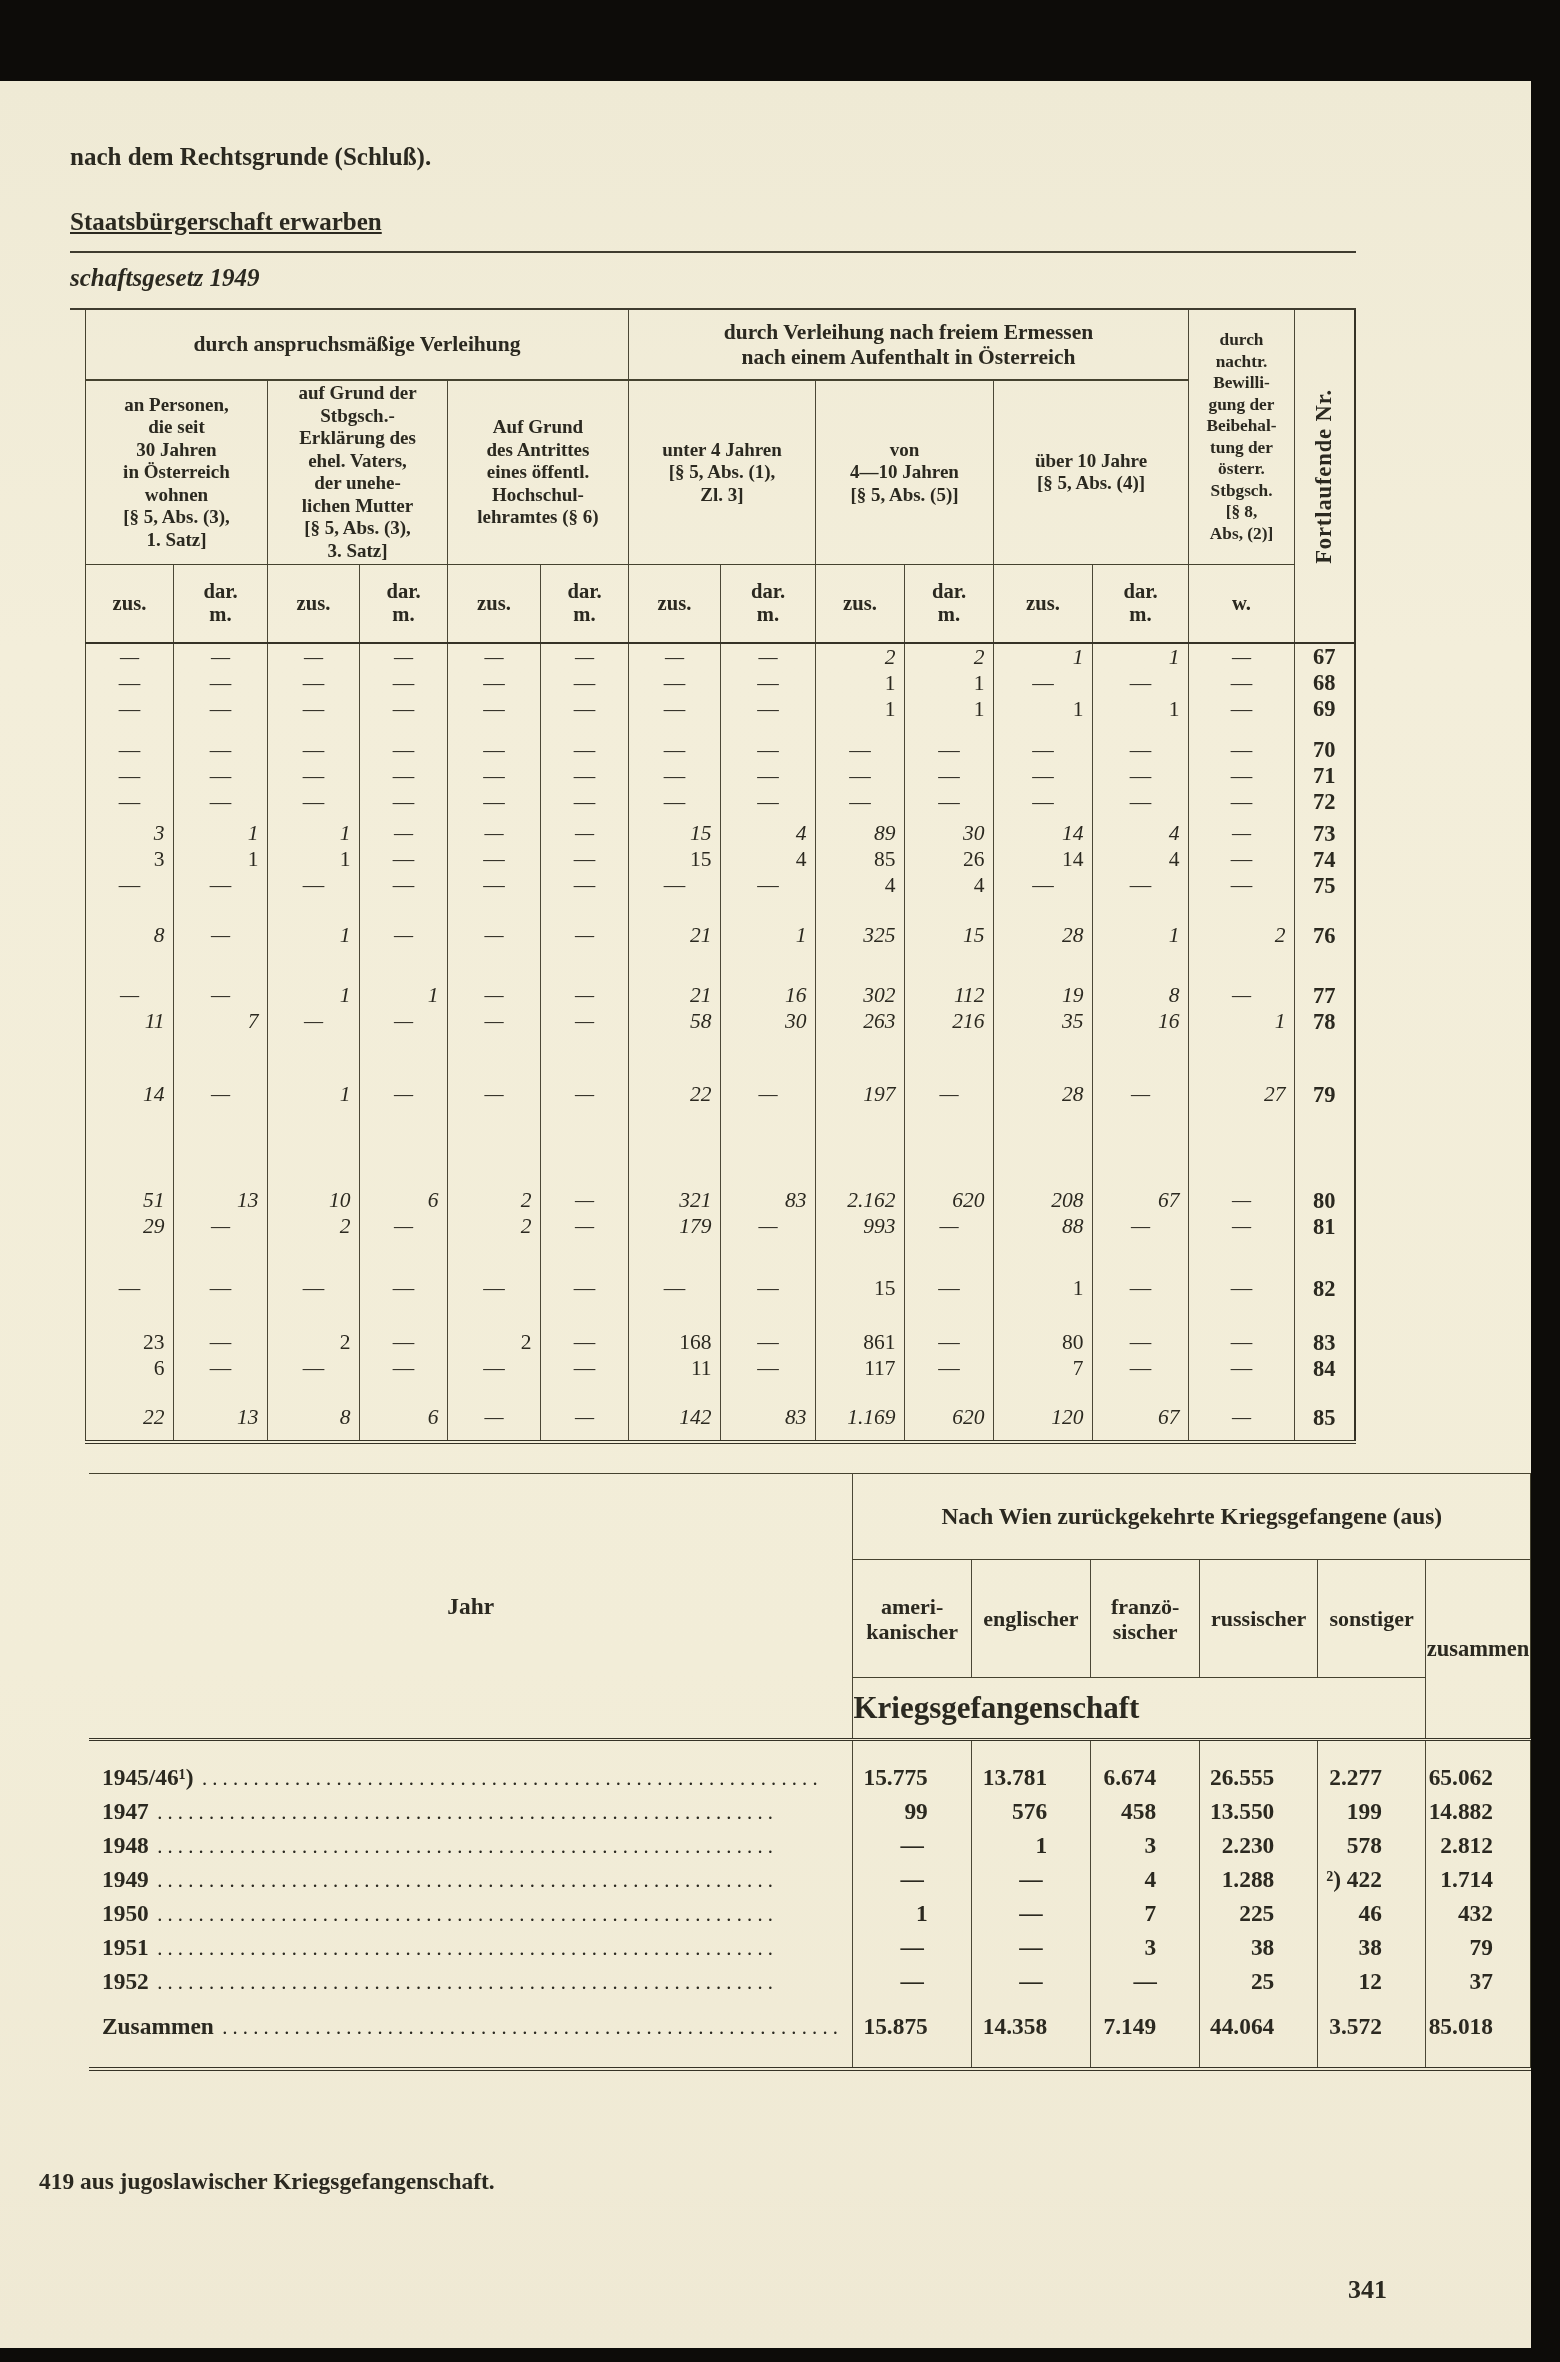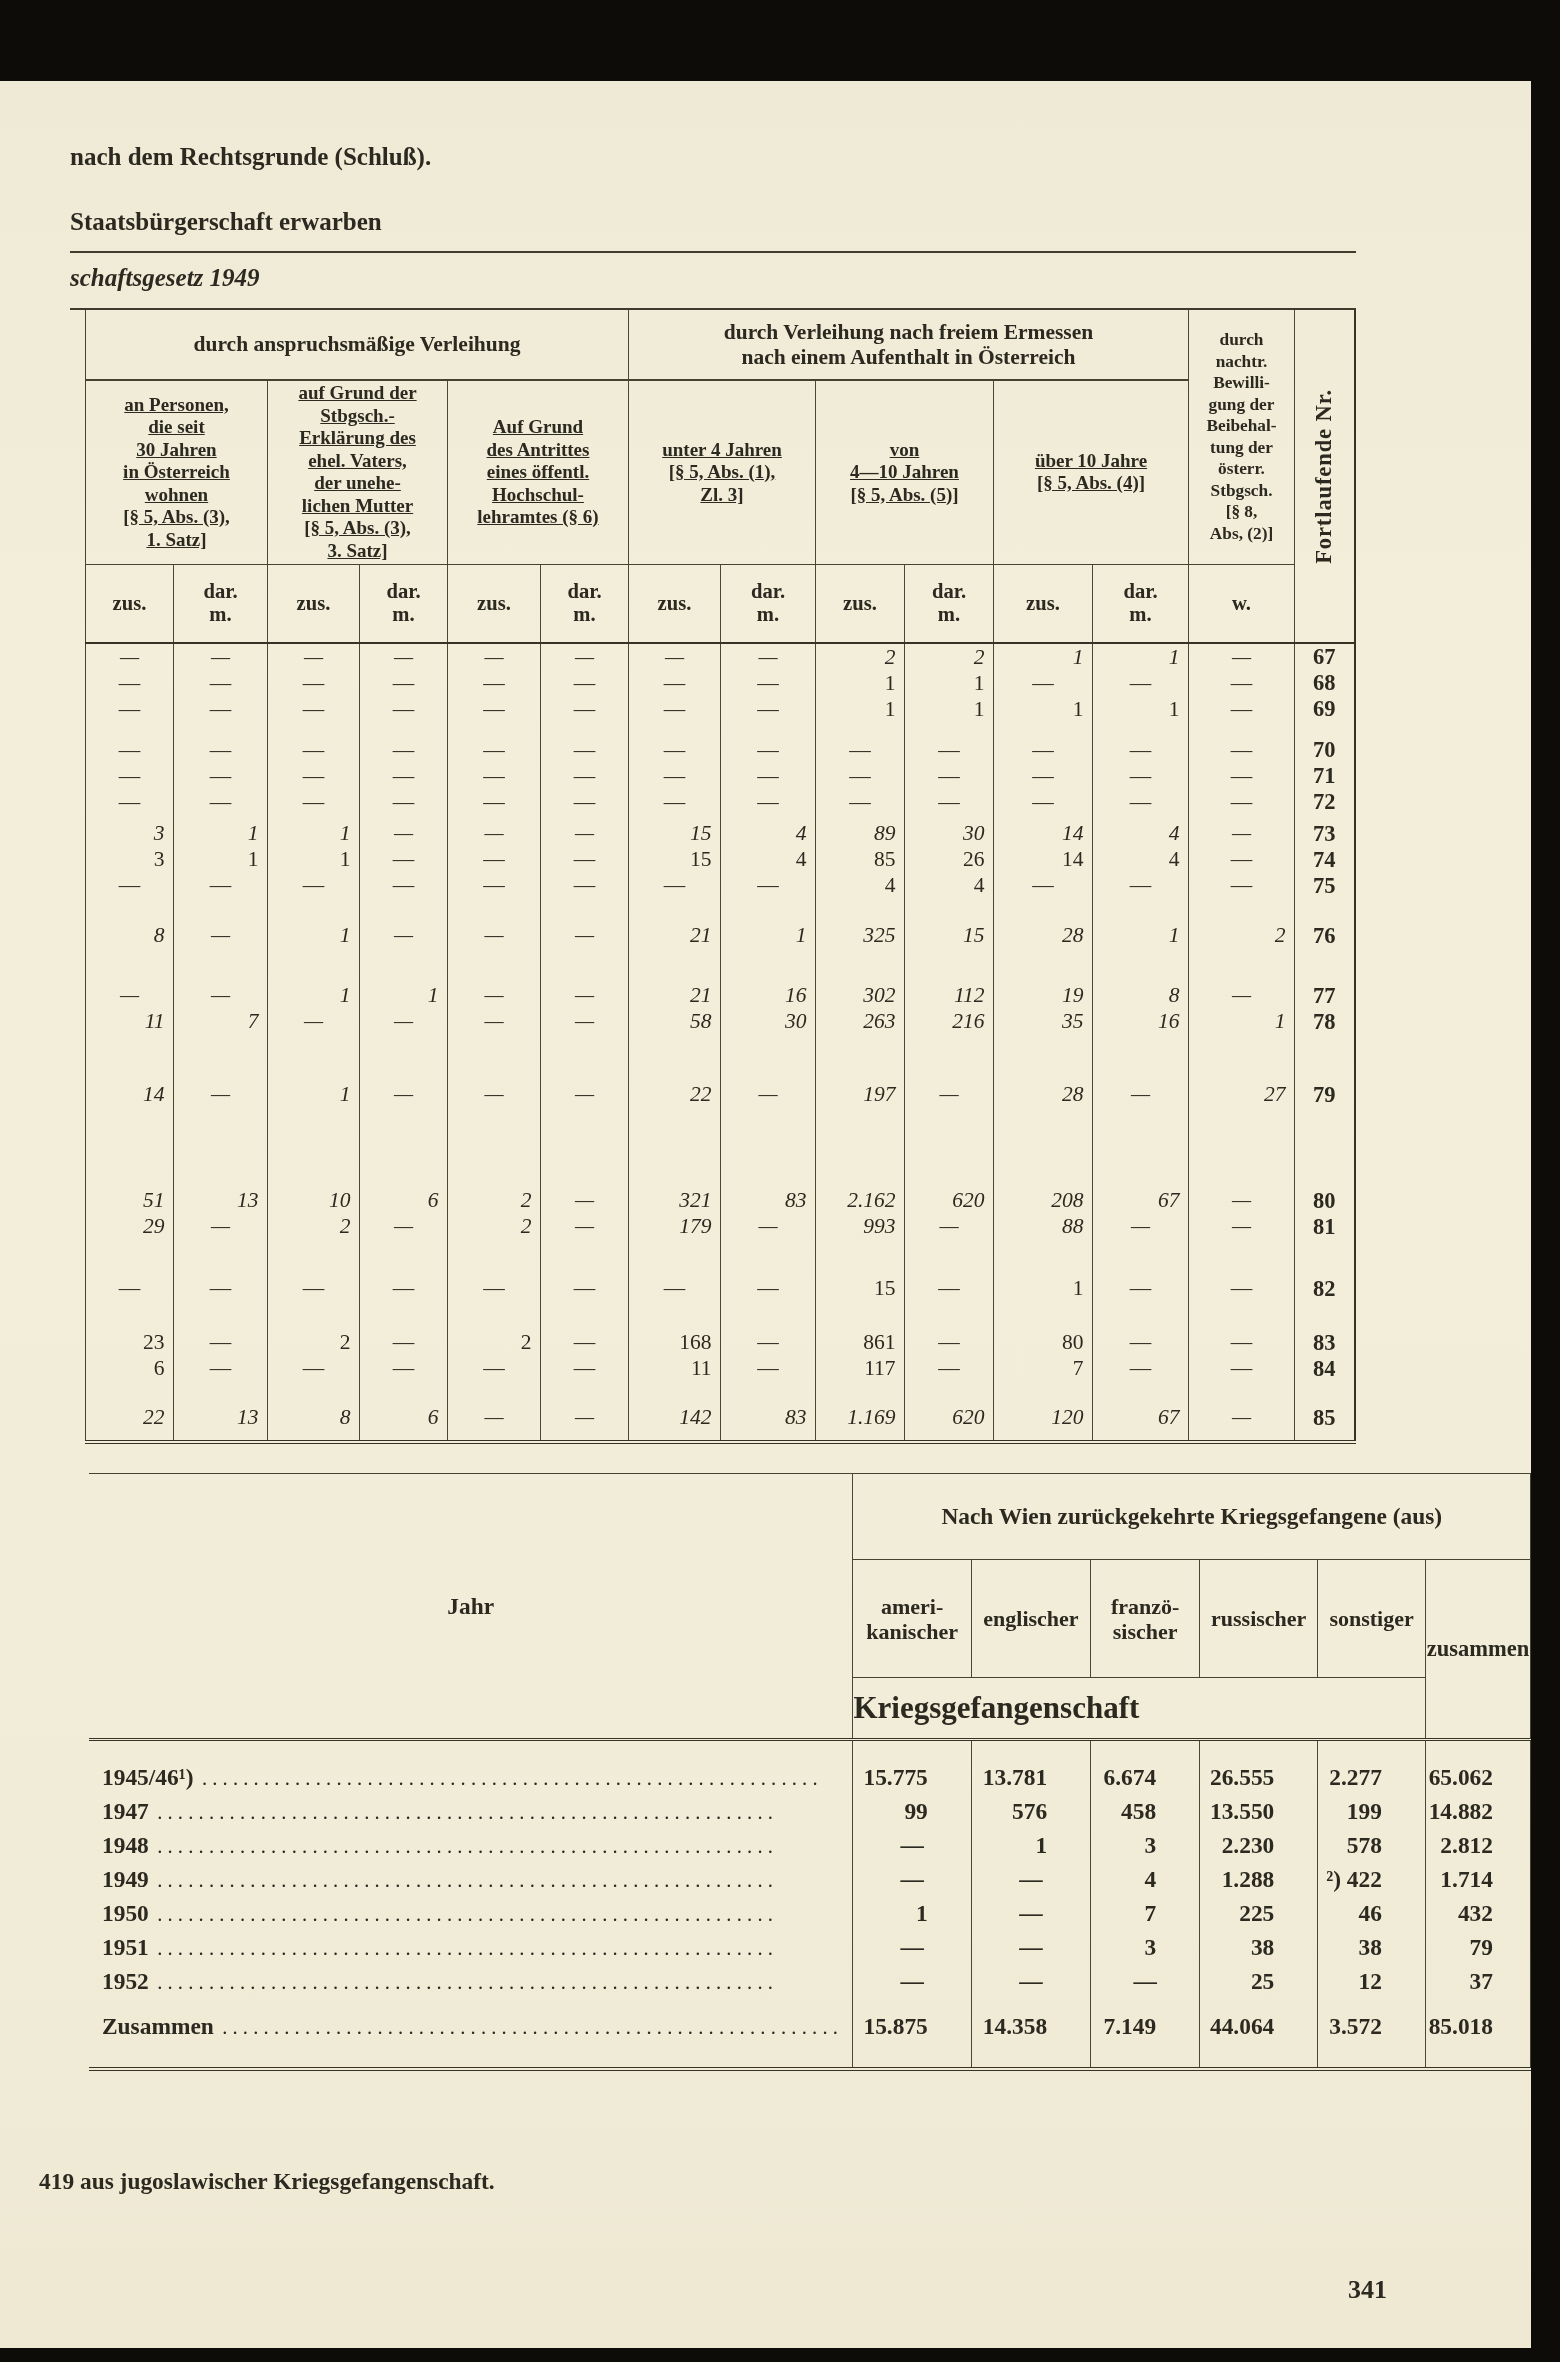--- a/index.html
+++ b/index.html
@@ -66,21 +66,21 @@
   .dots{flex:1;overflow:hidden;white-space:nowrap;font-size:20.6px;
         letter-spacing:5.2px;margin-left:8.4px;}
 </style>
 </head>
 <body>
 
 <div class="paper">
 
   <div class="abs b" style="left:70px;top:62px;font-size:25px;">nach dem Rechtsgrunde (Schluß).</div>
 
-  <div class="abs b" style="left:70px;top:127px;font-size:25px;">Staatsbürgerschaft erwarben</div>
+  <div class="abs b" style="left:70px;top:127px;font-size:25px;text-decoration:underline;">Staatsbürgerschaft erwarben</div>
   <div class="hr" style="left:70px;top:170px;width:1286px;height:1.9px;"></div>
 
   <div class="abs b" style="left:70px;top:183px;font-size:25px;font-style:italic;">schaftsgesetz 1949</div>
   <div class="hr" style="left:70px;top:227px;width:1286px;height:1.9px;"></div>
 
   <div class="abs" style="left:85px;top:229px;" id="t1-mount">
       <table class="done" id="t1">
         <colgroup>
           <col style="width: 88px;">
           <col style="width: 94px;">
@@ -109,21 +109,21 @@
 Beibehal-
 tung der
 österr.
 Stbgsch.
 [§ 8,
 Abs, (2)]</td>
             <td class="serialc" rowspan="3">
               <div class="vtext">Fortlaufende Nr.</div>
             </td>
           </tr>
-          <tr style="height: 184px; text-decoration: underline;">
+          <tr style="height: 184px;">
             <td class="colh" colspan="2">an Personen,
 die seit
 30 Jahren
 in Österreich
 wohnen
 [§ 5, Abs. (3),
 1. Satz]</td>
             <td class="colh" colspan="2">auf Grund der
 Stbgsch.-
 Erklärung des

